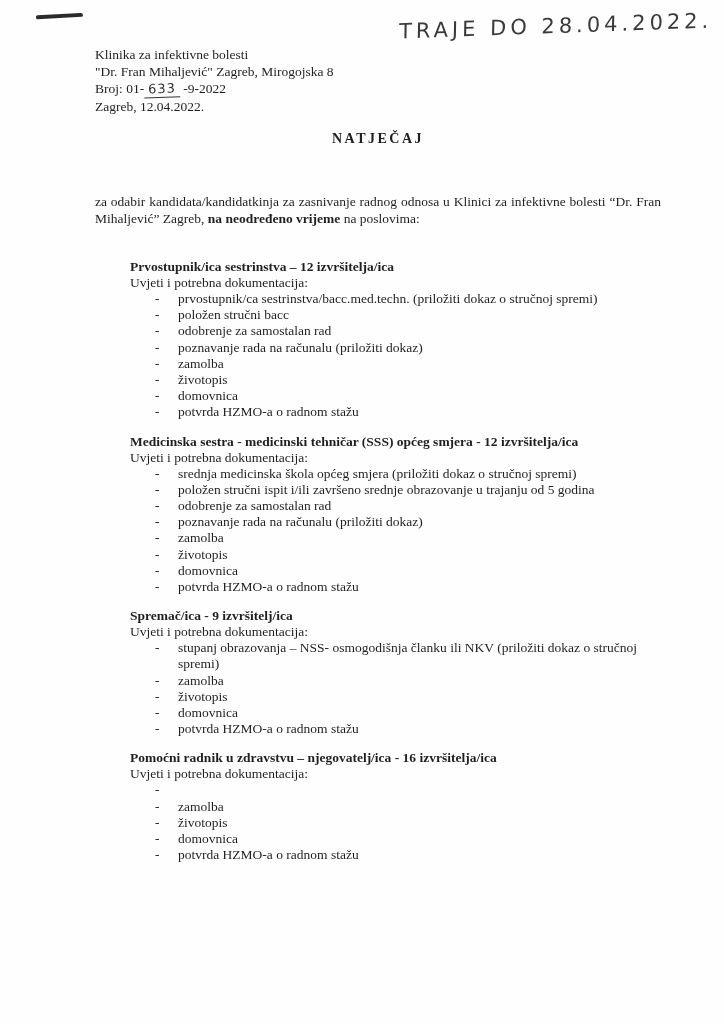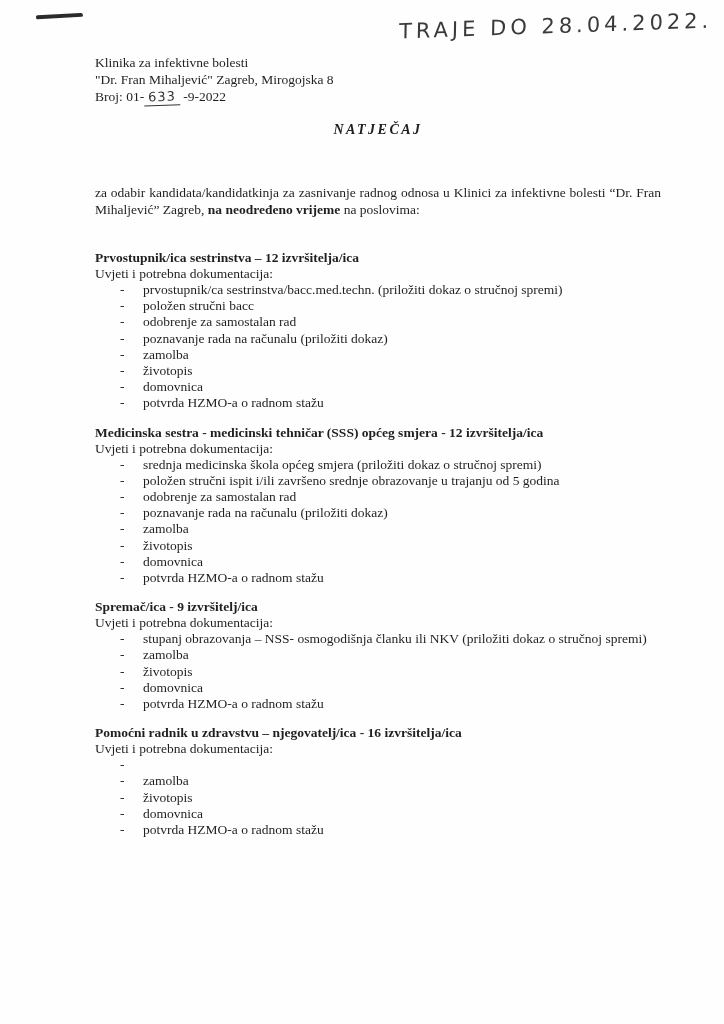--- a/index.html
+++ b/index.html
@@ -35,21 +35,21 @@
     font-family: "DejaVu Sans", cursive, sans-serif;
     font-size: 21px;
     letter-spacing: 4px;
     color: #3a3a3a;
     transform: rotate(-2deg) skewX(-3deg);
     white-space: nowrap;
   }
   .content {
     position: absolute;
     left: 95px;
-    top: 54px;
+    top: 46px;
     width: 566px;
     font-size: 13.5px;
     line-height: 17px;
   }
   .header-block div {
     line-height: 17px;
   }
   .handwritten-number {
     font-family: "DejaVu Sans", cursive, sans-serif;
     font-size: 13px;
@@ -63,31 +63,31 @@
   .intro-par {
     margin-top: 13px;
     text-align: justify;
   }
   .doc-title {
     margin-top: 15px;
     text-align: center;
     font-weight: bold;
     font-size: 14px;
     letter-spacing: 2.5px;
-    font-style: italic;
   }
   .purpose-par {
     margin-top: 46px;
     text-align: justify;
   }
   .purpose-par .bold {
     font-weight: bold;
   }
   .positions {
     margin-top: 31px;
+    margin-left: 35px;
   }
   .position-section {
     margin-bottom: 12px;
   }
   .position-title {
     font-weight: bold;
     line-height: 17px;
   }
   .position-subtitle {
     line-height: 16px;
@@ -116,20 +116,21 @@
   <div class="pen-mark"></div>
 
   <div class="handwritten-note">TRAJE DO 28.04.2022.</div>
 
   <div class="content">
 
     <div class="header-block">
       <div>Klinika za infektivne bolesti</div>
       <div>"Dr. Fran Mihaljević" Zagreb, Mirogojska 8</div>
       <div><span>Broj: 01-</span><span class="handwritten-number">633</span> <span>-9-2022</span></div>
+      <div>Zagreb, 12.04.2022.</div>
     </div>
 
 
     <div class="doc-title">NATJEČAJ</div>
 
     <div class="purpose-par"><span>za odabir kandidata/kandidatkinja za zasnivanje radnog odnosa u Klinici za infektivne bolesti “Dr. Fran Mihaljević” Zagreb, </span><span class="bold">na neodređeno vrijeme</span><span> na poslovima:</span></div>
 
     <div class="positions">
   <div class="position-section">
     <div class="position-title">Prvostupnik/ica sestrinstva – 12 izvršitelja/ica</div>

